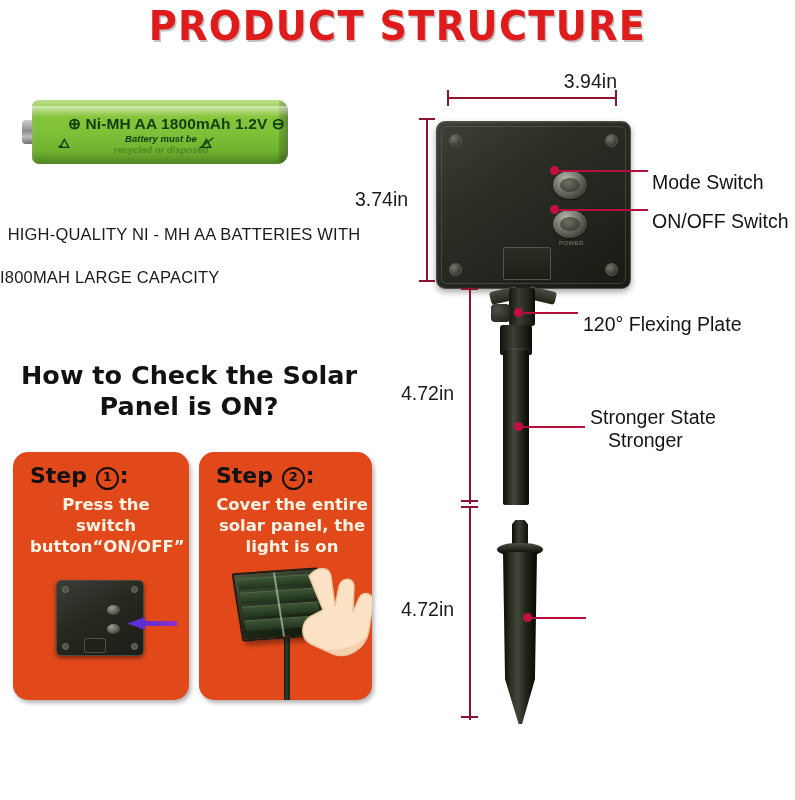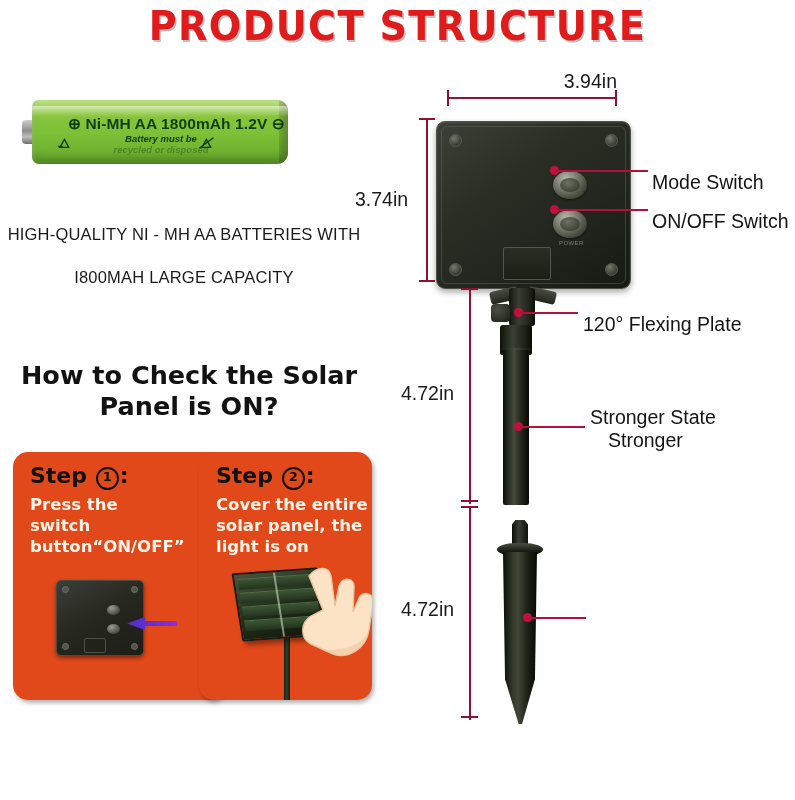--- a/index.html
+++ b/index.html
@@ -62,51 +62,51 @@
     line-height:10.5px;
   }
   .batt-sub .fade{opacity:.38;}
   .recycle-ico{
     position:absolute;top:36px;width:22px;height:14px;color:#0d3f12;
   }
 
   
   #batt-cap1{left:0;top:225px;width:368px;text-align:center;
     font-size:16.5px;color:#1a1a1a;letter-spacing:.2px;white-space:nowrap;}
-  #batt-cap2{left:0;top:268px;width:368px;text-align:center;
+  #batt-cap2{left:0;top:268px;width:368px;text-align:left;
     font-size:16.5px;color:#1a1a1a;letter-spacing:.2px;white-space:nowrap;}
 
   
   #howto{left:0;top:360px;width:378px;text-align:center;
     font-family:"DejaVu Sans",sans-serif;
     font-weight:bold;font-size:25.5px;line-height:31px;color:#121212;}
 
   
   .step-card{
     border-radius:15px;
     background:#e2491a;
     box-shadow:2px 3px 4px rgba(0,0,0,.30);
     overflow:hidden;
   }
-  #step1{left:13px;top:452px;width:176px;height:248px;padding-left:36px;}
+  #step1{left:13px;top:452px;width:176px;height:248px;}
   #step2{left:199px;top:452px;width:173px;height:248px;}
   .step-head{
     position:absolute;left:17px;top:11px;
     font-family:"DejaVu Sans",sans-serif;
     font-weight:bold;font-size:22px;color:#111111;white-space:nowrap;
   }
   .circnum{
     display:inline-block;border:2px solid #111;border-radius:50%;
     width:19px;height:19px;line-height:16px;text-align:center;
     font-size:13px;font-weight:bold;vertical-align:2px;margin:0 1px;
   }
   .step-body{
     position:absolute;left:17px;top:42px;width:152px;
     font-family:"DejaVu Sans",sans-serif;
-    font-weight:bold;font-size:16.5px;line-height:21px;color:#fdf3e6;
+    font-weight:bold;font-size:16.5px;line-height:21px;color:#fdf3e6;text-align:center;
   }
 
   
   .s1-panel{
     position:absolute;left:43px;top:128px;width:86px;height:74px;
     background:linear-gradient(150deg,#3b3d38,#26281f 48%,#1b1d17);
     border-radius:5px;border:1px solid #4a4c44;
     box-shadow:0 2px 4px rgba(0,0,0,.45);
   }
   .s1-screw{position:absolute;width:5px;height:5px;border-radius:50%;

